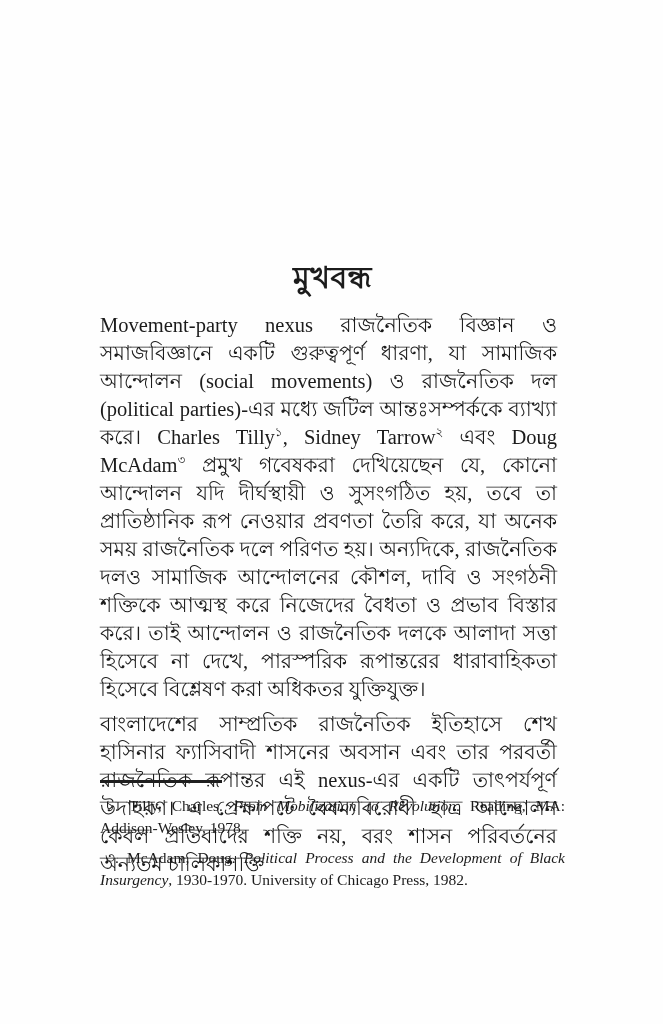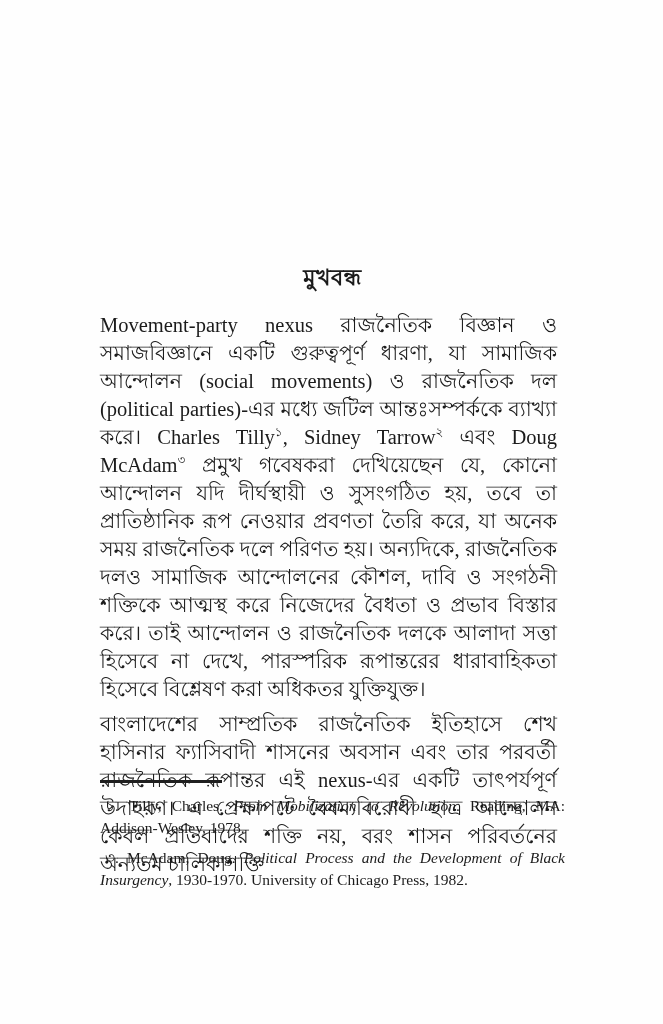--- a/index.html
+++ b/index.html
@@ -16,21 +16,21 @@
     overflow: hidden;
   }
   .content {
     position: absolute;
     left: 100px; top: 261px;
     width: 465px;
   }
   .page-title {
     margin: 0 0 16px 0;
     text-align: center;
-    font-size: 22px;
+    font-size: 30px;
     line-height: 34px;
     font-weight: 700;
     letter-spacing: 0.5px;
   }
   .para {
     margin: 0 8px 7px 0;
     font-size: 20.5px;
     line-height: 28px;
     text-align: justify;
     text-justify: inter-word;

